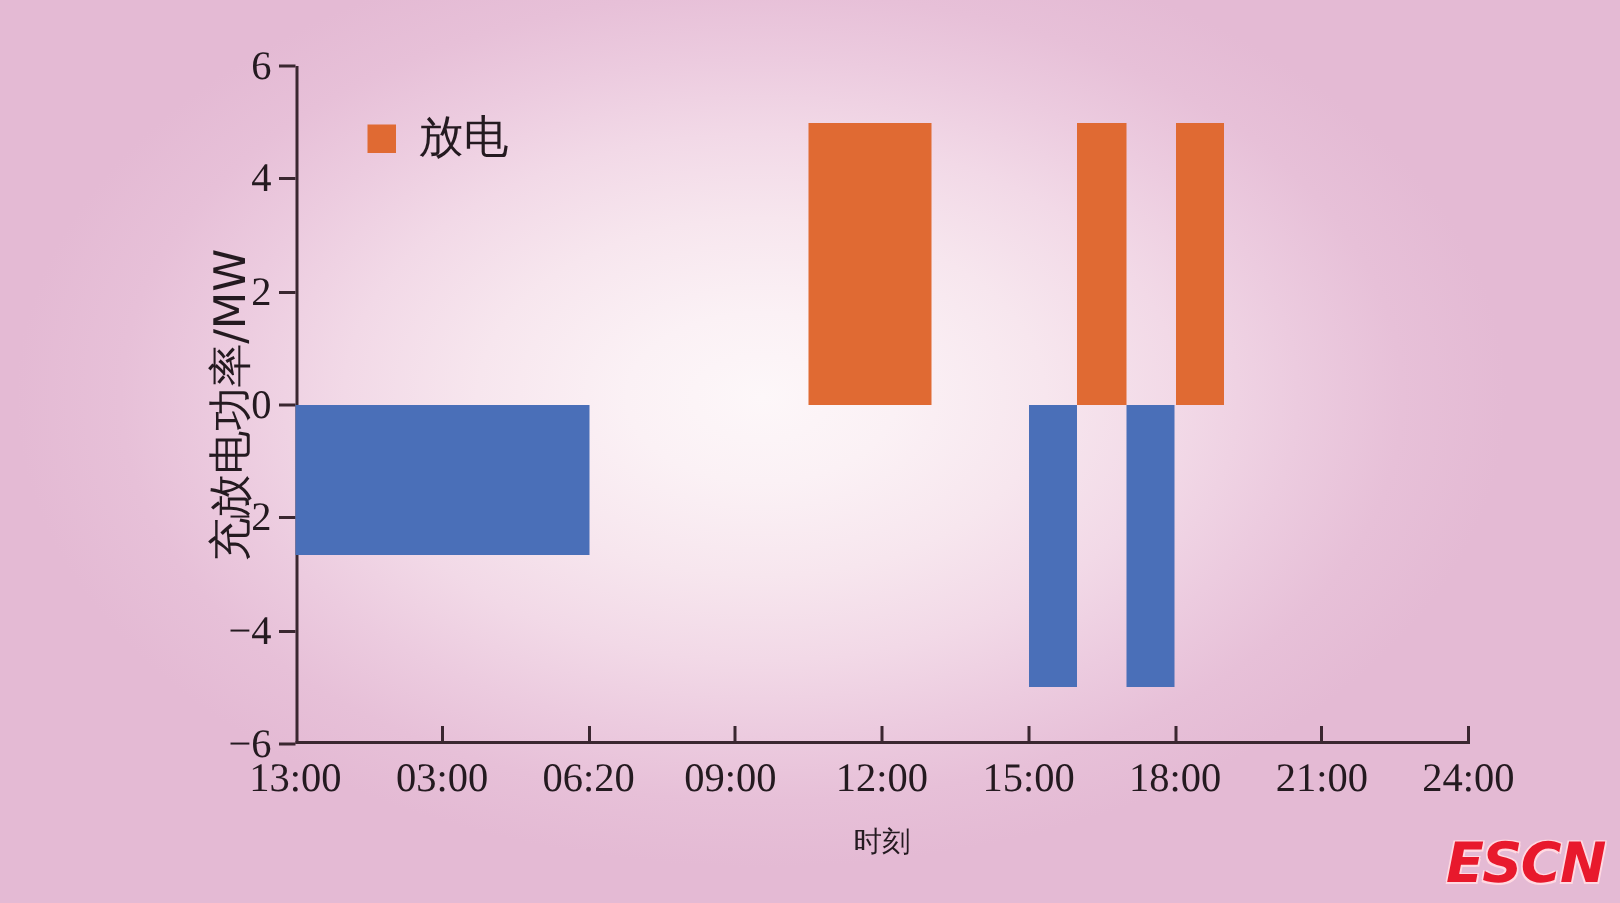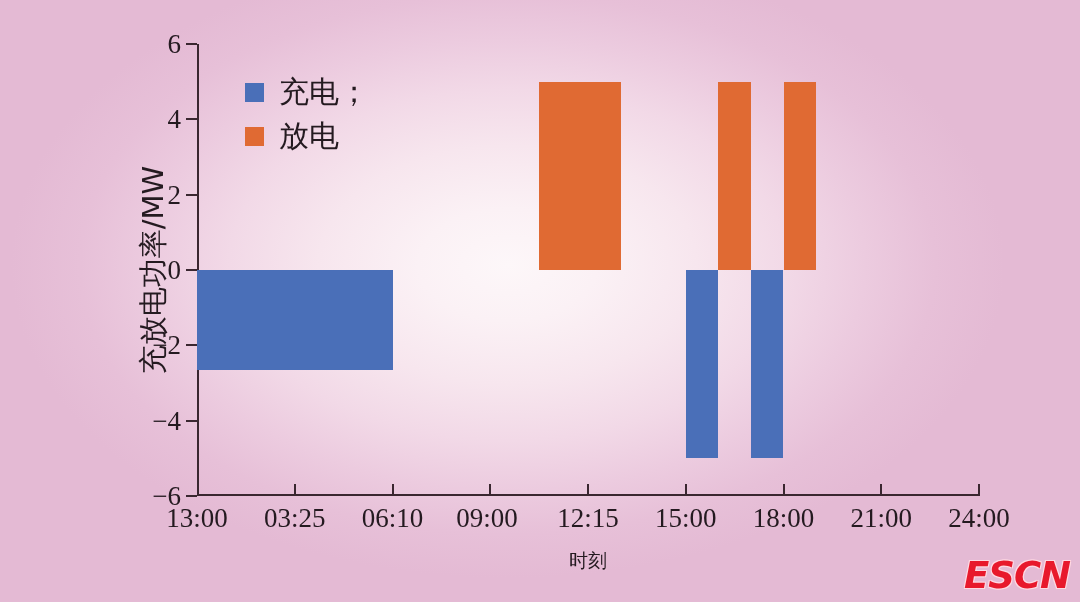--- a/index.html
+++ b/index.html
@@ -198,27 +198,27 @@
         <div class="tick-y" style="top: 300.333px;"></div>
         <div class="ticklabel-y" style="top: 301.333px;">−2</div>
         <div class="tick-y" style="top: 375.667px;"></div>
         <div class="ticklabel-y" style="top: 376.667px;">−4</div>
         <div class="tick-y" style="top: 451px;"></div>
         <div class="ticklabel-y" style="top: 452px;">−6</div>
       </div>
     <div id="x-ticks">
         <div class="ticklabel-x" style="left: 0px;">13:00</div>
         <div class="tick-x" style="left: 96.75px;"></div>
-        <div class="ticklabel-x" style="left: 97.75px;">03:25</div>
+        <div class="ticklabel-x" style="left: 97.75px;">03:00</div>
         <div class="tick-x" style="left: 194.5px;"></div>
-        <div class="ticklabel-x" style="left: 195.5px;">06:10</div>
+        <div class="ticklabel-x" style="left: 195.5px;">06:20</div>
         <div class="tick-x" style="left: 292.25px;"></div>
         <div class="ticklabel-x" style="left: 290px;">09:00</div>
         <div class="tick-x" style="left: 390px;"></div>
-        <div class="ticklabel-x" style="left: 391px;">12:15</div>
+        <div class="ticklabel-x" style="left: 391px;">12:00</div>
         <div class="tick-x" style="left: 487.75px;"></div>
         <div class="ticklabel-x" style="left: 488.75px;">15:00</div>
         <div class="tick-x" style="left: 585.5px;"></div>
         <div class="ticklabel-x" style="left: 586.5px;">18:00</div>
         <div class="tick-x" style="left: 683.25px;"></div>
         <div class="ticklabel-x" style="left: 684.25px; text-align: right;">21:00</div>
         <div class="tick-x" style="left: 781px;"></div>
         <div class="ticklabel-x" style="left: 782px;">24:00</div>
       </div>
 
@@ -229,24 +229,20 @@
         <div class="bar pos" style="left: 342.125px; width: 81.4583px; top: 37.6667px; height: 188.333px; background: rgb(224, 106, 51);"></div>
         <div class="bar pos" style="left: 521.333px; width: 32.5833px; top: 37.6667px; height: 188.333px; background: rgb(224, 106, 51);"></div>
         <div class="bar pos" style="left: 586.5px; width: 32.5833px; top: 37.6667px; height: 188.333px; background: rgb(224, 106, 51);"></div>
       </div>
 
     <div class="axis-title-y">充放电功率/MW</div>
     <div class="axis-title-x">时刻</div>
 
     <div class="legend" id="legend">
         <div class="legend-row">
-          <span class="legend-swatch" style="background: rgb(74, 111, 184);"></span>
-          <span class="legend-label">充电；</span>
-        </div>
-        <div class="legend-row">
           <span class="legend-swatch" style="background: rgb(224, 106, 51);"></span>
           <span class="legend-label">放电</span>
         </div>
       </div>
   </div>
 
   <div class="watermark">
     <span class="wm-en">ESCN</span>
   </div>
 

